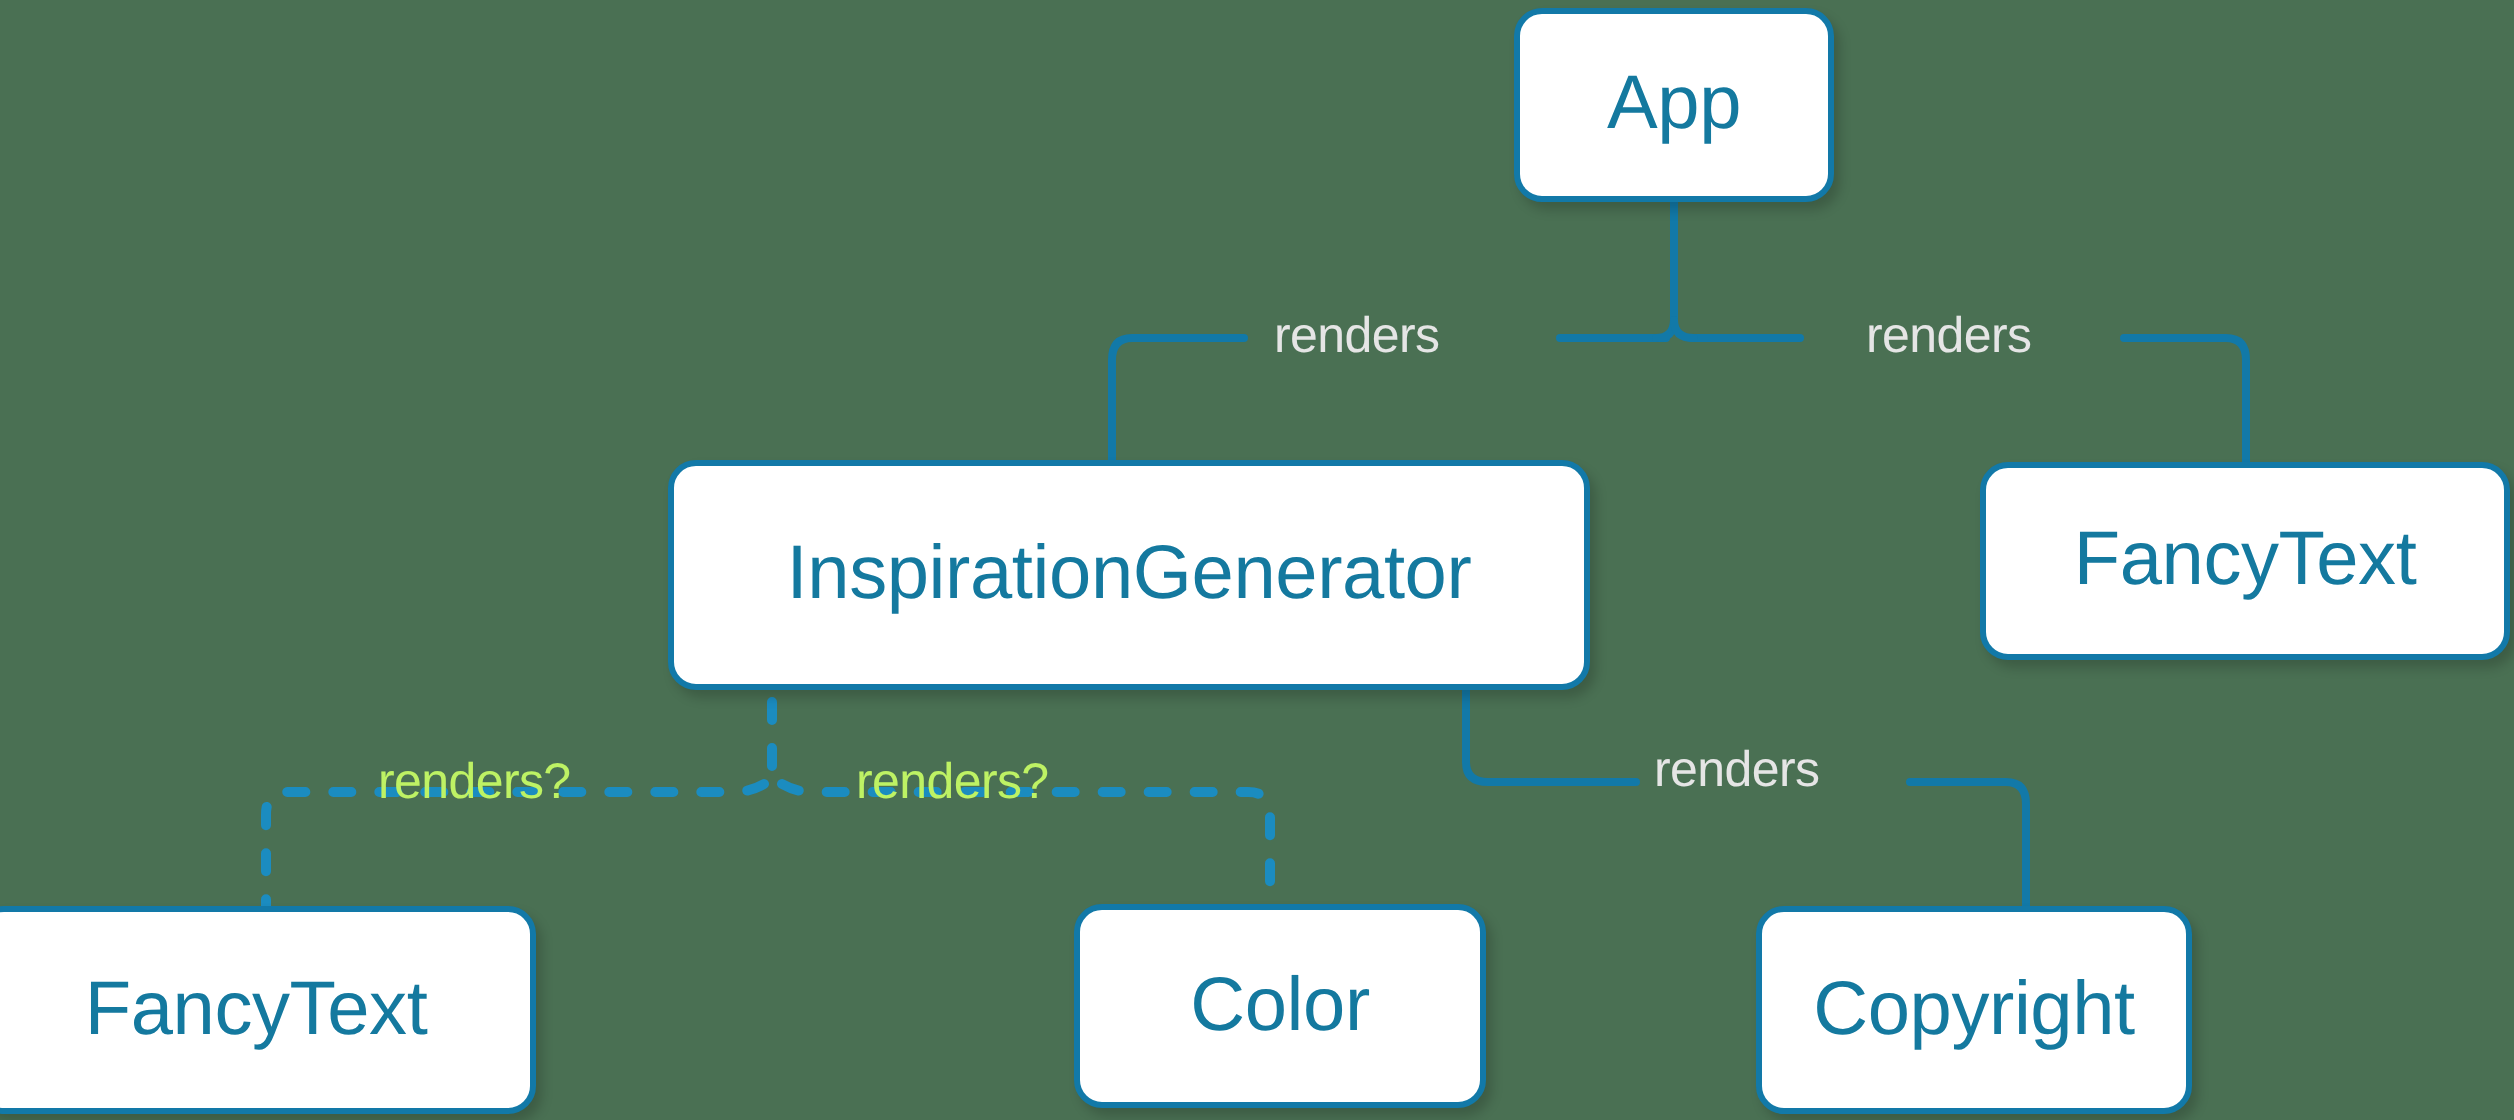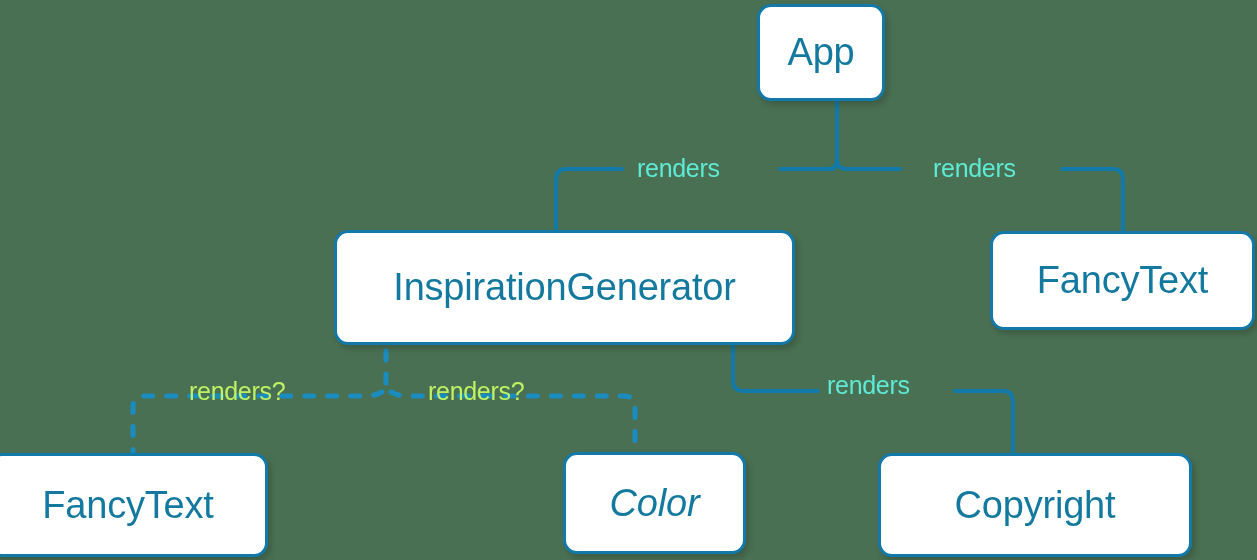--- a/index.html
+++ b/index.html
@@ -39,21 +39,21 @@
     box-shadow: 3px 4px 6px rgba(0,0,0,0.18);
     z-index: 2;
   }
   .node span {
     font-weight: 400;
     letter-spacing: -0.2px;
     white-space: nowrap;
   }
   .edge-label {
     position: absolute;
-    color: #5eead4;
+    color: #e5e5e5;
     font-size: 25px;
     font-weight: 500;
     white-space: nowrap;
     z-index: 3;
     letter-spacing: -0.3px;
   }
   .edge-label.dashed-label { color: #bef264; }
 </style>
 </head>
 <body>
@@ -84,37 +84,37 @@
   <div class="edge-label" style="left:637px; top:154px;">renders</div>
 
   <div class="edge-label" style="left:933px; top:154px;">renders</div>
 
   <div class="edge-label dashed-label" style="left:189px; top:377px;">renders?</div>
 
   <div class="edge-label dashed-label" style="left:428px; top:377px;">renders?</div>
 
   <div class="edge-label" style="left:827px; top:371px;">renders</div>
 
-  <div class="node" style="left:757px; top:4px; width:128px; height:97px;">
+  <div class="node" style="left:757px; top:4px; width:160px; height:97px;">
     <span style="font-size:38px;">App</span>
   </div>
 
   <div class="node" style="left:334px; top:230px; width:461px; height:115px;">
     <span style="font-size:38px;">InspirationGenerator</span>
   </div>
 
   <div class="node" style="left:990px; top:231px; width:265px; height:99px;">
     <span style="font-size:38px;">FancyText</span>
   </div>
 
   <div class="node" style="left:-12px; top:453px; width:280px; height:104px;">
     <span style="font-size:38px;">FancyText</span>
   </div>
 
-  <div class="node" style="left:563px; top:452px; width:183px; height:102px;font-style:italic;">
+  <div class="node" style="left:537px; top:452px; width:206px; height:102px;">
     <span style="font-size:38px;">Color</span>
   </div>
 
-  <div class="node" style="left:878px; top:453px; width:314px; height:104px;">
+  <div class="node" style="left:878px; top:453px; width:218px; height:104px;">
     <span style="font-size:38px;">Copyright</span>
   </div>
 
 </div>
 
 </body></html>

